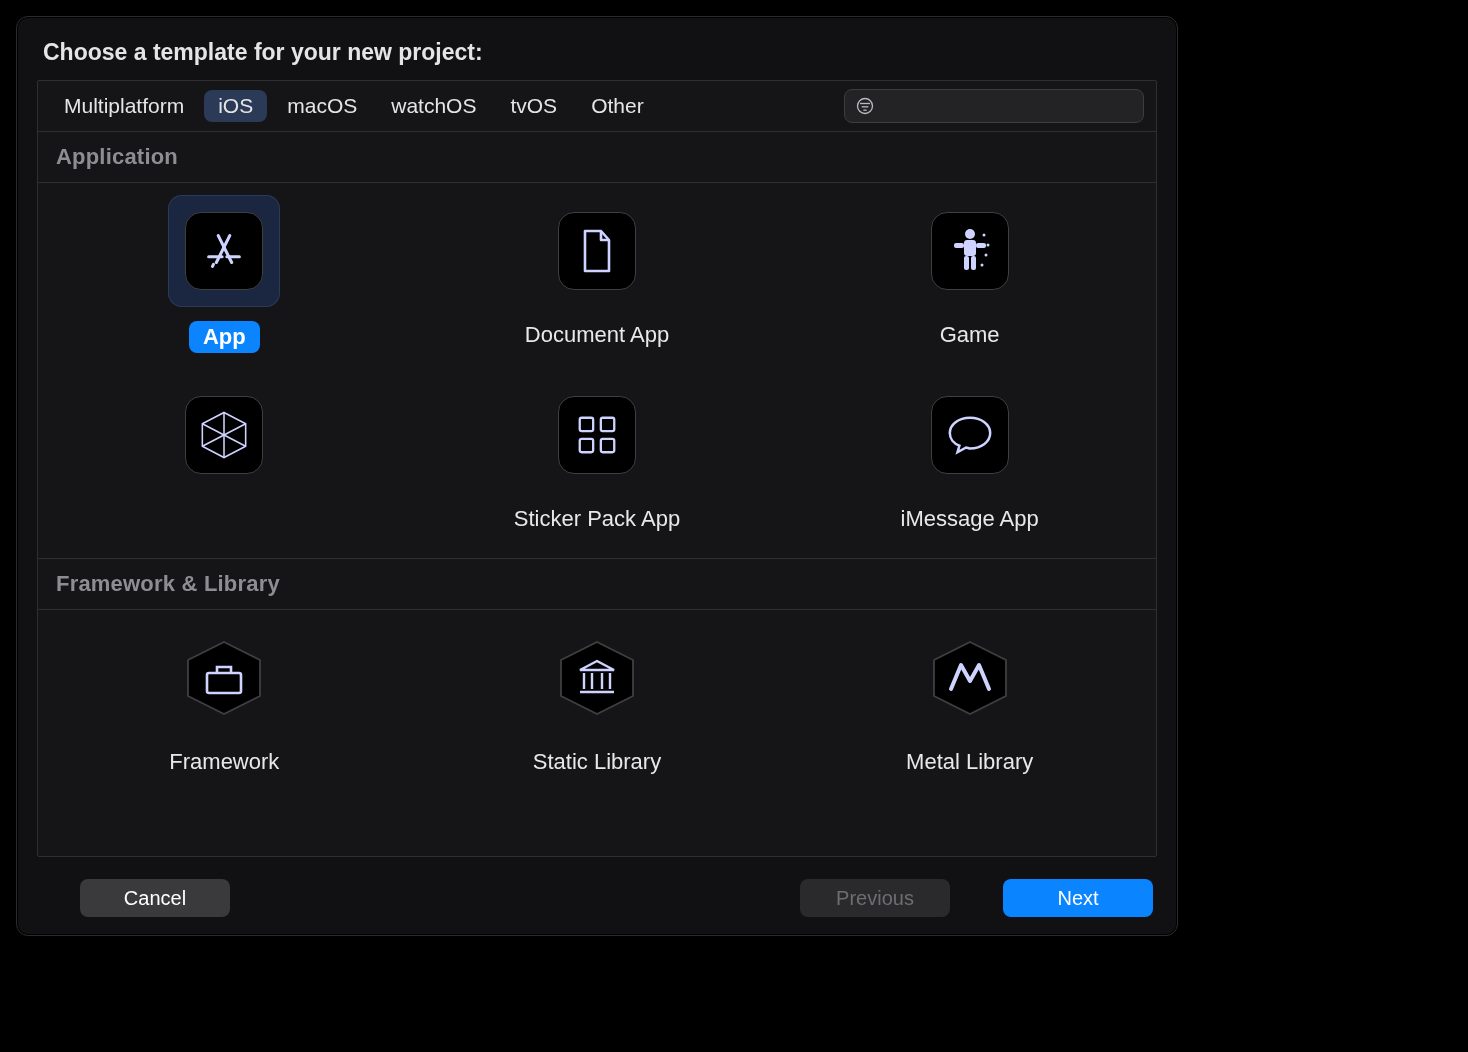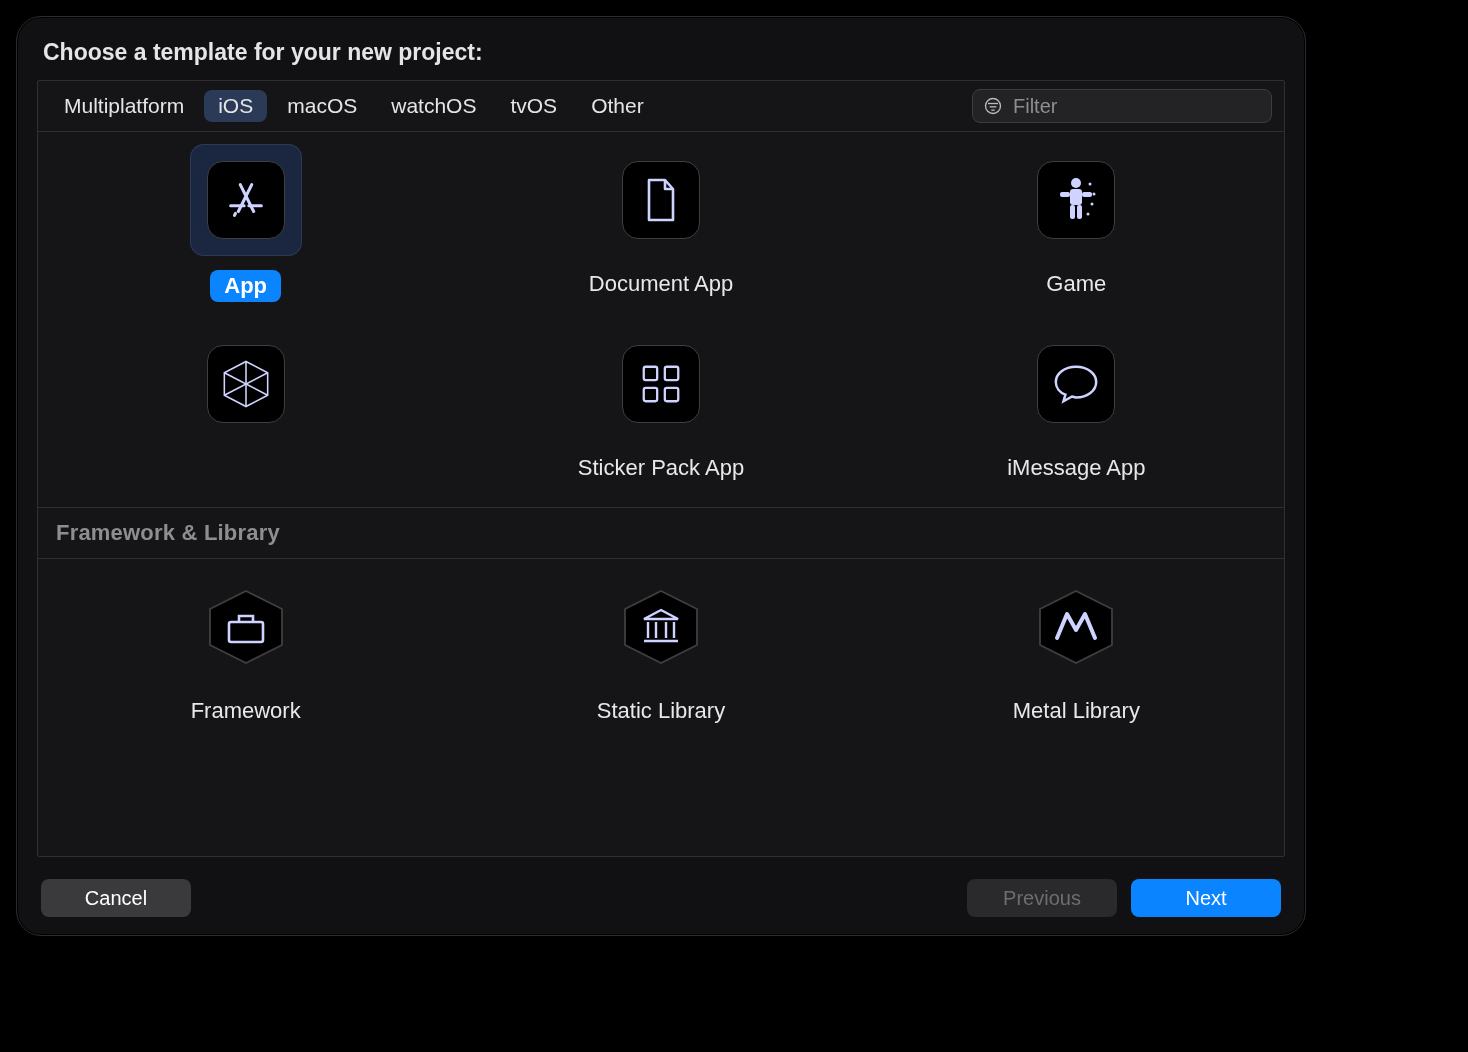--- a/index.html
+++ b/index.html
@@ -20,24 +20,24 @@
   body{
     margin:0;padding:0;width:1468px;height:1052px;
     background:#000;
     font-family:-apple-system,BlinkMacSystemFont,"SF Pro Text","Helvetica Neue",Arial,sans-serif;
     color:var(--text);
     -webkit-font-smoothing:antialiased;
     display:flex;align-items:flex-start;justify-content:flex-start;
   }
   .sheet{
     margin:16px;
-    width:1290px;height:920px;
+    width:1162px;height:920px;
     background:var(--panel);
     border:1px solid #2b2b2d;
-    border-radius:25px;
+    border-radius:12px;
     padding:20px 20px 18px 20px;
     display:flex;flex-direction:column;
     box-shadow:0 0 0 1px #000 inset, 0 8px 30px rgba(0,0,0,0.6);
   }
   .title{
     font-size:23px;font-weight:600;margin:2px 0 14px 6px;
   }
   .panel{
     flex:1;
     border:1px solid var(--border-soft);
@@ -118,20 +118,21 @@
   svg{display:block}
   .footer{
     display:flex;align-items:center;padding:22px 4px 0 4px;gap:14px;
   }
   .btn{
     height:38px;min-width:150px;border-radius:8px;border:0;
     font-size:20px;font-weight:500;color:#fff;
     background:var(--btn-bg);
     display:flex;align-items:center;justify-content:center;
     padding:0 22px;
+    margin-left:39px;
   }
   .btn.primary{background:var(--accent);color:#fff}
   .btn.disabled{background:var(--btn-disabled);color:#6e6e72}
 </style>
 </head>
 <body>
 
 <div class="sheet">
   <div class="title">Choose a template for your new project:</div>
 
@@ -147,24 +148,24 @@
       <div class="spacer"></div>
       <div class="filterwrap">
         <span>
           <svg width="20" height="20" viewBox="0 0 24 24" fill="none" stroke="#b9b9be" stroke-width="1.6">
             <circle cx="12" cy="12" r="9"></circle>
             <line x1="6" y1="9" x2="18" y2="9"></line>
             <line x1="8" y1="13" x2="16" y2="13"></line>
             <line x1="10" y1="17" x2="14" y2="17"></line>
           </svg>
         </span>
-        <input type="text" placeholder="Filter" style="">
       </div>
     </div>
 
+    <div class="sectionhdr">Application</div>
     <div class="section">
       <div class="grid">
 
         <div class="tpl">
           <div class="selwrap selected">
             <div class="tile">
               <span>
                 <svg width="46" height="46" viewBox="0 0 48 48" fill="none" stroke="#cfd3ff" stroke-width="3.2" stroke-linecap="round">
                   <line x1="18" y1="8" x2="32" y2="36"></line>
                   <line x1="30" y1="8" x2="16" y2="36"></line>

